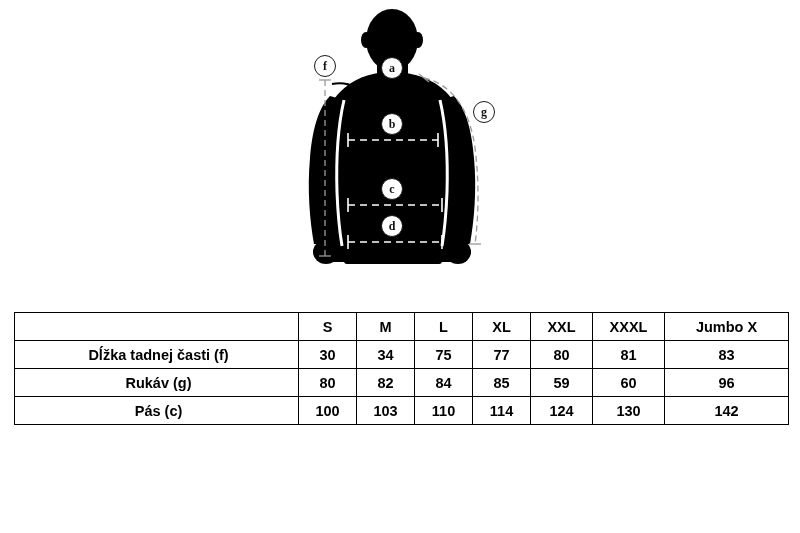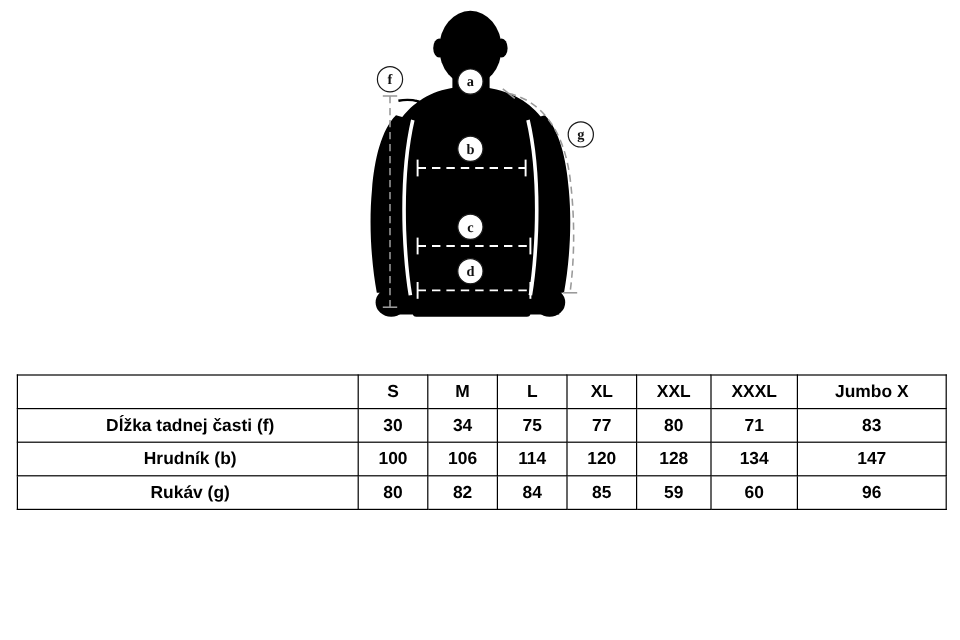--- a/index.html
+++ b/index.html
@@ -217,40 +217,40 @@
         </tr>
       </thead>
       <tbody>
         <tr>
           <td class="rowlabel">Dĺžka tadnej časti (f)</td>
           <td>30</td>
           <td>34</td>
           <td>75</td>
           <td>77</td>
           <td>80</td>
-          <td>71</td>
+          <td>81</td>
           <td>83</td>
-        </tr>
-        <tr>
-          <td class="rowlabel">Hrudník (b)</td>
-          <td>100</td>
-          <td>106</td>
-          <td>114</td>
-          <td>120</td>
-          <td>128</td>
-          <td>134</td>
-          <td>147</td>
         </tr>
         <tr>
           <td class="rowlabel">Rukáv (g)</td>
           <td>80</td>
           <td>82</td>
           <td>84</td>
           <td>85</td>
           <td>59</td>
           <td>60</td>
           <td>96</td>
         </tr>
+        <tr>
+          <td class="rowlabel">Pás (c)</td>
+          <td>100</td>
+          <td>103</td>
+          <td>110</td>
+          <td>114</td>
+          <td>124</td>
+          <td>130</td>
+          <td>142</td>
+        </tr>
       </tbody>
     </table>
   </div>
 
 </div>
 
 </body></html>

